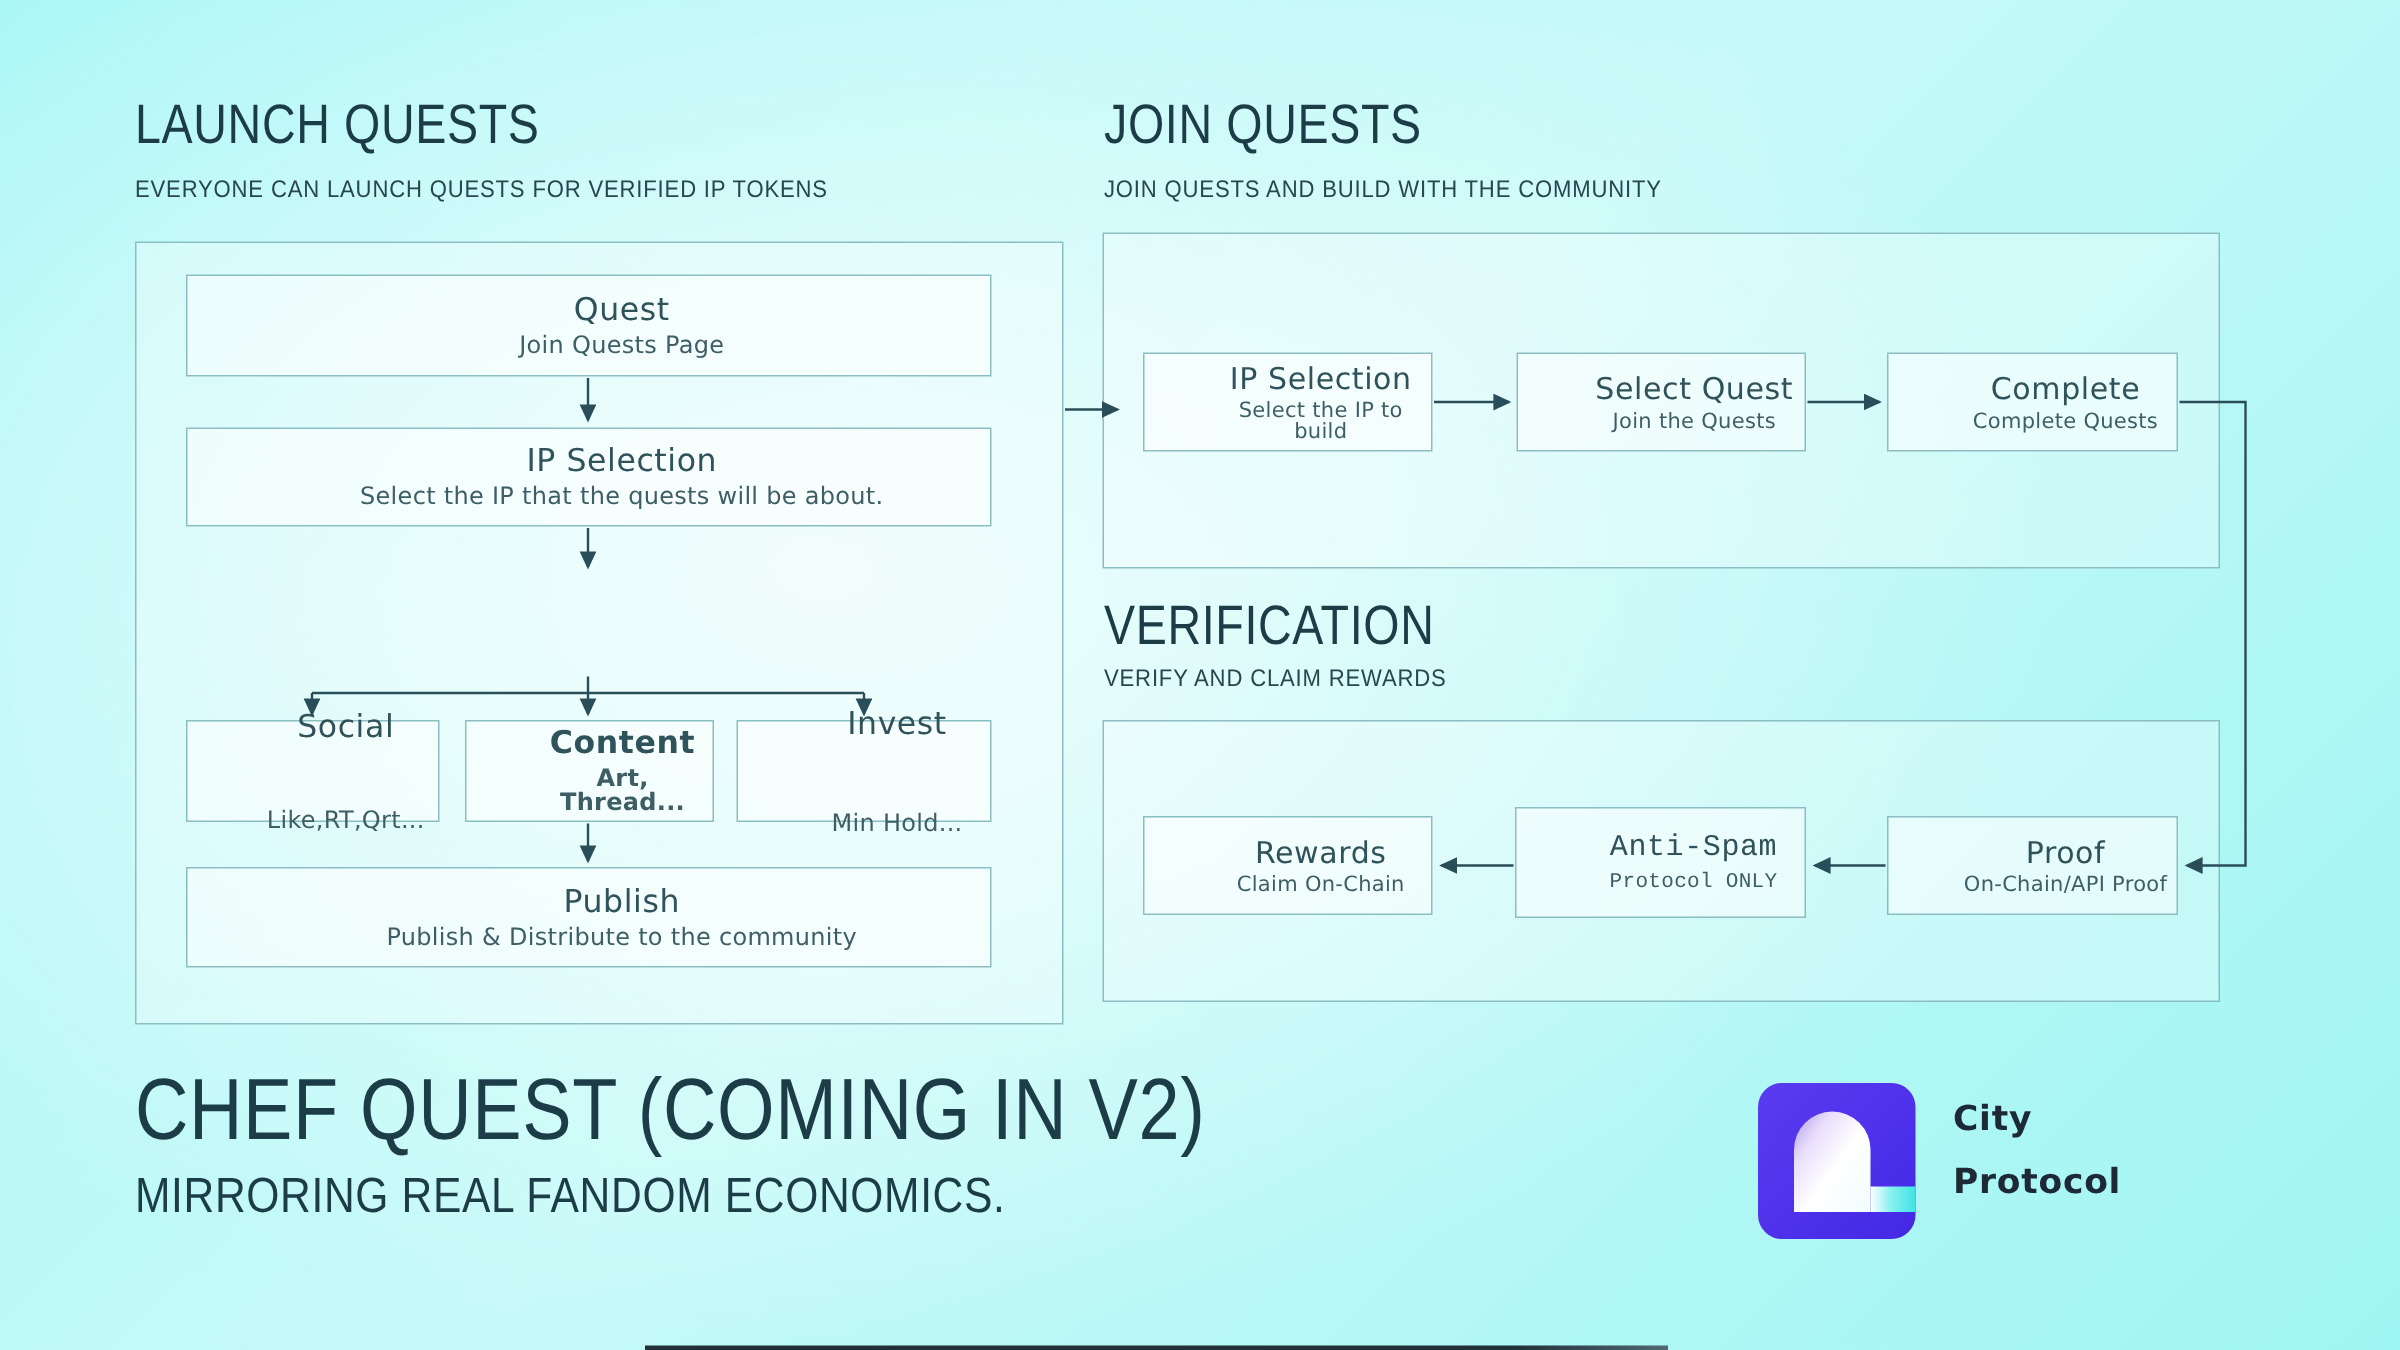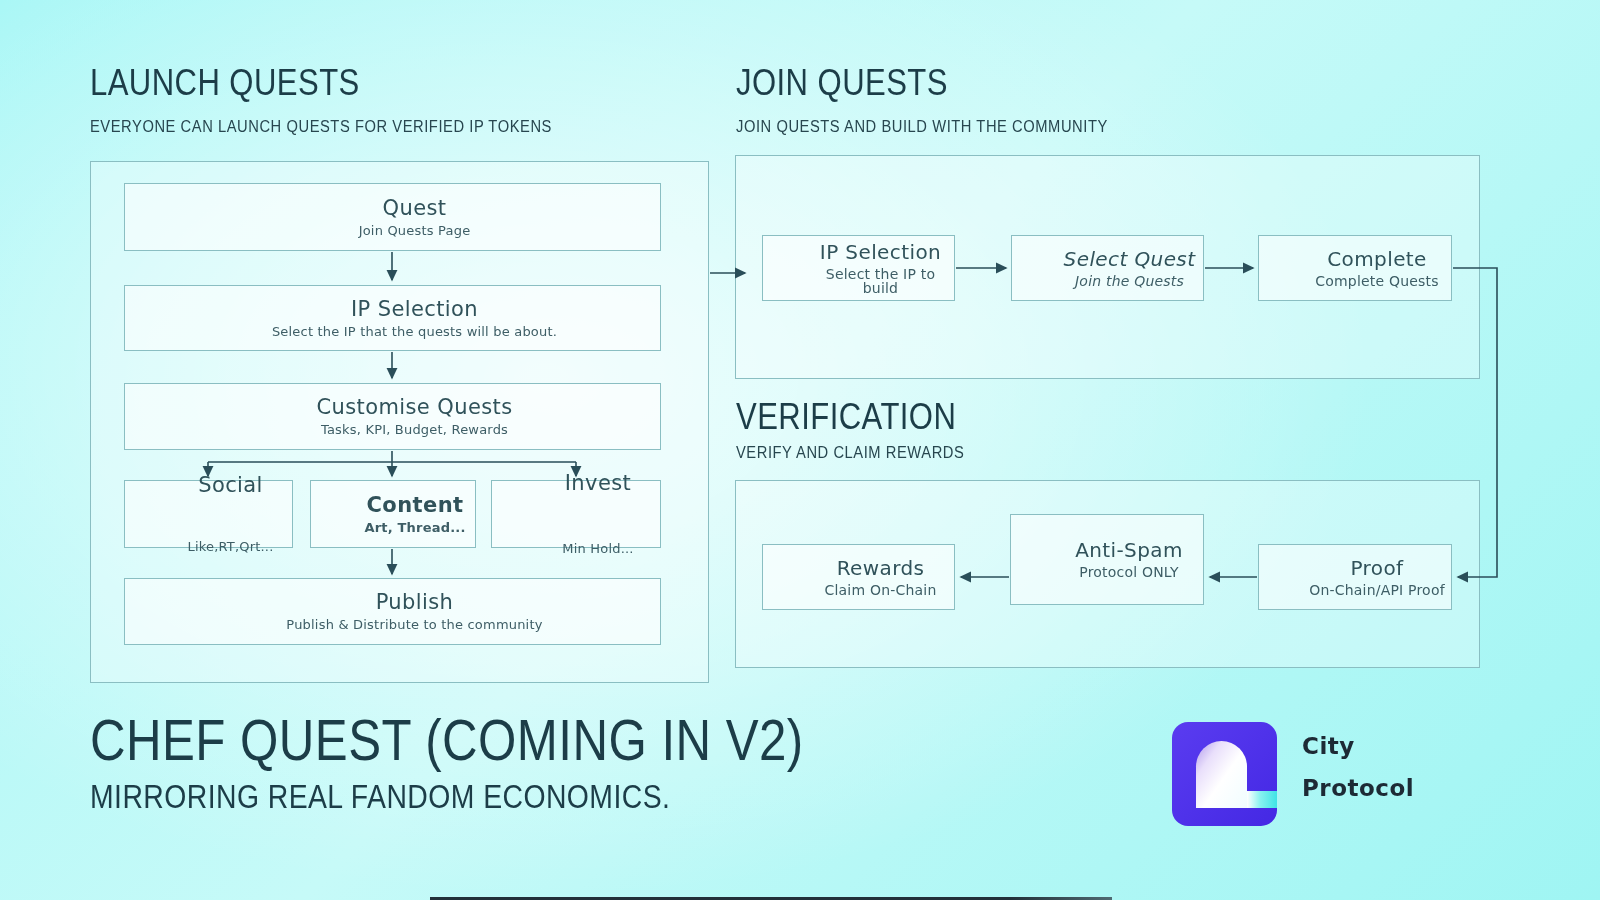--- a/index.html
+++ b/index.html
@@ -28,21 +28,21 @@
   }
   
   .node{
     position:absolute;box-sizing:border-box;
     background:rgba(255,255,255,0.55);
     border:1px solid #8abec2;
     display:flex;flex-direction:column;align-items:center;justify-content:center;
     row-gap:5px;text-align:center;padding-left:44px;
   }
   .node-title{color:#30525a;font-size:21px;letter-spacing:0.4px;line-height:1;}
-  .node-sub{color:#3e5e66;font-size:13px;letter-spacing:0.2px;line-height:1;}
+  .node-sub{color:#3e5e66;font-size:16px;letter-spacing:0.2px;line-height:1;}
   .node.small .node-title{font-size:20px;}
   .node.small .node-sub{font-size:14px;}
   
   .wires{position:absolute;left:0;top:0;pointer-events:none;}
   
   .footer-title{
     position:absolute;left:90px;top:706px;color:#1c3d48;font-size:58px;font-weight:500;
     transform:scaleX(0.85);transform-origin:left top;white-space:nowrap;
     font-family:"Liberation Sans",sans-serif;letter-spacing:0.5px;
   }
@@ -94,24 +94,20 @@
   <div class="panel" style="left:735px;top:480px;width:745px;height:188px;"></div>
 
   <div class="node" style="left:124px;top:183px;width:537px;height:68px;">
     <div class="node-title">Quest</div>
     <div class="node-sub">Join Quests Page</div>
   </div>
   <div class="node" style="left:124px;top:285px;width:537px;height:66px;">
     <div class="node-title">IP Selection</div>
     <div class="node-sub">Select the IP that the quests will be about.</div>
   </div>
-  <div class="node" style="left:124px;top:383px;width:537px;height:67px;">
-    <div class="node-title">Customise Quests</div>
-    <div class="node-sub">Tasks, KPI, Budget, Rewards</div>
-  </div>
   <div class="node" style="left:124px;top:480px;width:169px;height:68px;gap:44px;">
     <div class="node-title">Social</div>
     <div class="node-sub">Like,RT,Qrt...</div>
   </div>
   <div class="node" style="left:310px;top:480px;width:166px;height:68px;font-weight:bold;">
     <div class="node-title">Content</div>
     <div class="node-sub">Art, Thread...</div>
   </div>
   <div class="node" style="left:491px;top:480px;width:170px;height:68px;gap:48px;">
     <div class="node-title">Invest</div>
@@ -119,34 +115,34 @@
   </div>
   <div class="node" style="left:124px;top:578px;width:537px;height:67px;">
     <div class="node-title">Publish</div>
     <div class="node-sub">Publish &amp; Distribute to the community</div>
   </div>
 
   <div class="node small" style="left:762px;top:235px;width:193px;height:66px;">
     <div class="node-title">IP Selection</div>
     <div class="node-sub">Select the IP to build</div>
   </div>
-  <div class="node small" style="left:1011px;top:235px;width:193px;height:66px;font-style:italic;">
+  <div class="node small" style="left:1011px;top:235px;width:193px;height:66px;">
     <div class="node-title">Select Quest</div>
     <div class="node-sub">Join the Quests</div>
   </div>
   <div class="node small" style="left:1258px;top:235px;width:194px;height:66px;">
     <div class="node-title">Complete</div>
     <div class="node-sub">Complete Quests</div>
   </div>
 
   <div class="node small" style="left:762px;top:544px;width:193px;height:66px;">
     <div class="node-title">Rewards</div>
     <div class="node-sub">Claim On-Chain</div>
   </div>
-  <div class="node small" style="left:1010px;top:514px;width:194px;height:91px;">
+  <div class="node small" style="left:1010px;top:538px;width:194px;height:74px;font-family:Liberation Mono, monospace;">
     <div class="node-title">Anti-Spam</div>
     <div class="node-sub">Protocol ONLY</div>
   </div>
   <div class="node small" style="left:1258px;top:544px;width:194px;height:66px;">
     <div class="node-title">Proof</div>
     <div class="node-sub">On-Chain/API Proof</div>
   </div>
 
   <svg class="wires" width="1600" height="900" viewBox="0 0 1600 900">
     <defs>

